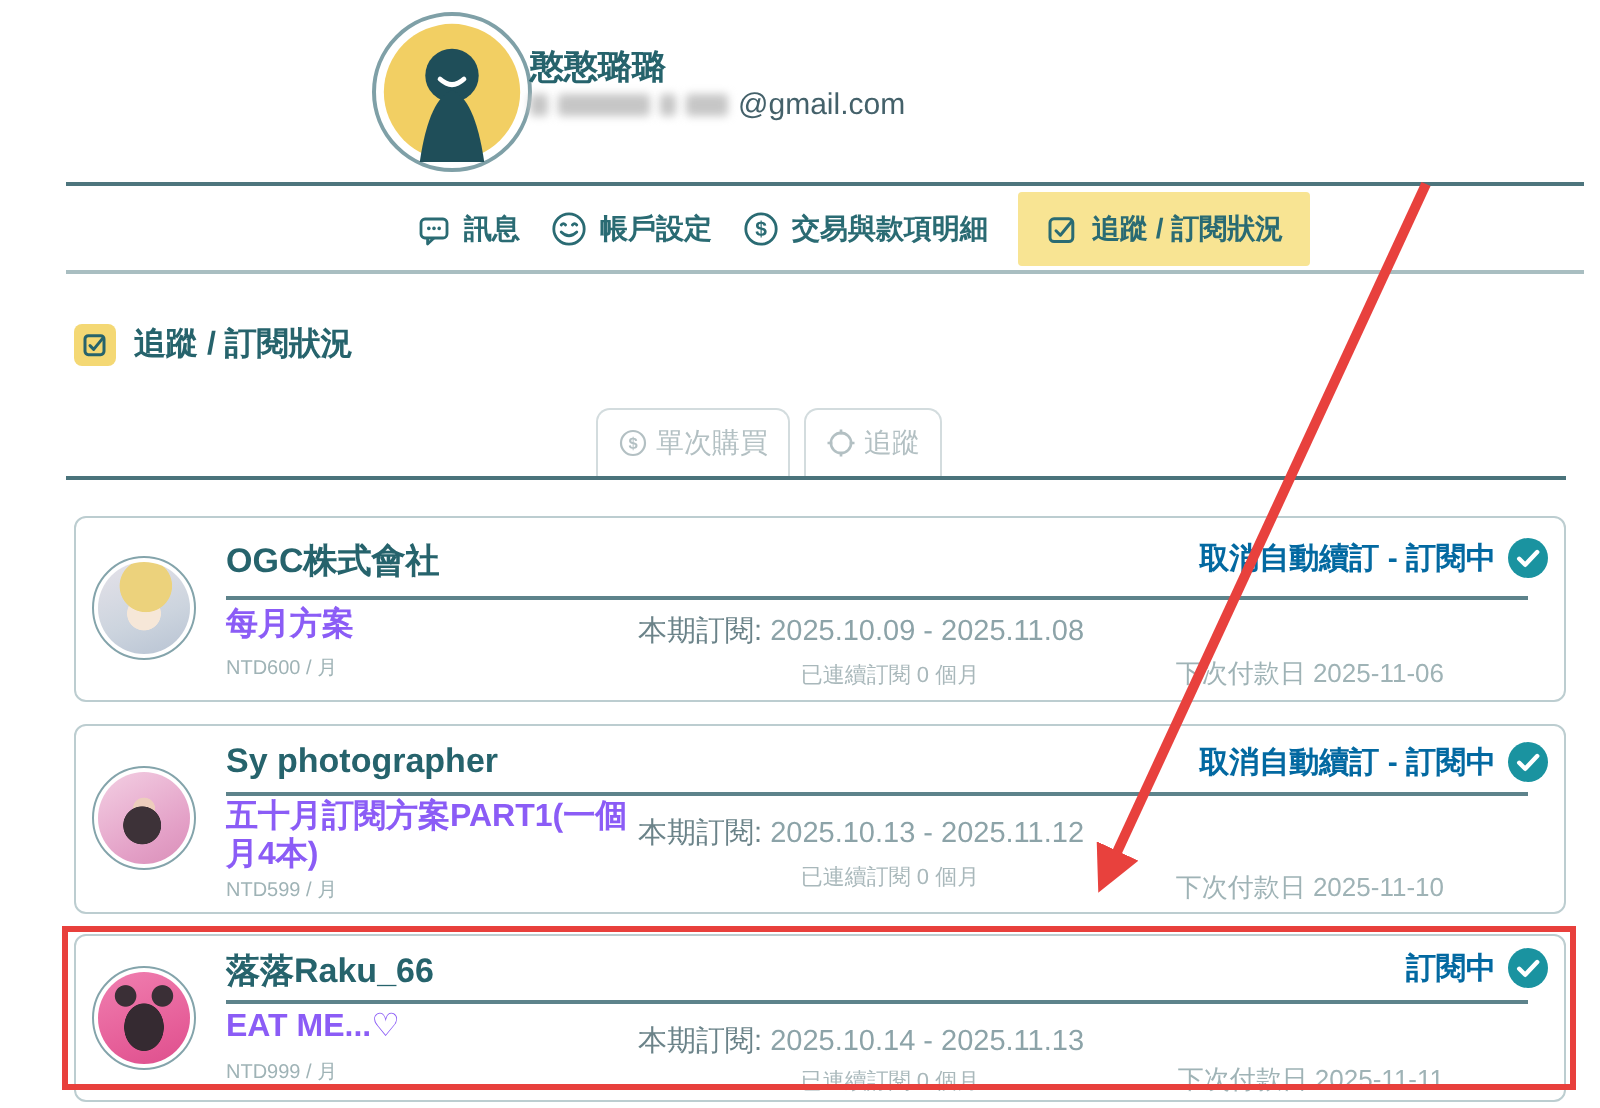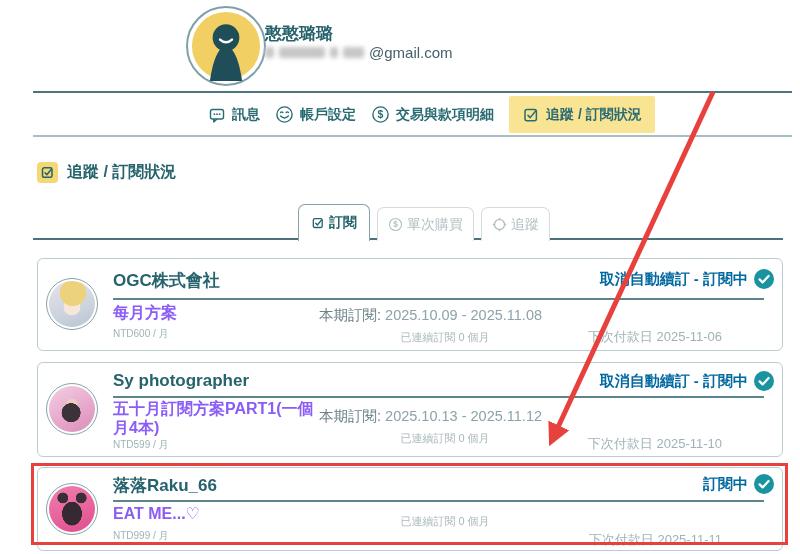--- a/index.html
+++ b/index.html
@@ -158,27 +158,20 @@
       <svg width="15" height="15" viewBox="0 0 18 18" fill="none" stroke="#26636c" stroke-width="1.8">
         <rect x="3" y="3.4" width="11.4" height="11.4" rx="2"></rect>
         <path d="M6 9.4 l2.2 2.2 L13.6 5" stroke-linecap="round" stroke-linejoin="round"></path>
       </svg>
     </span>
     <span class="sec-label">追蹤 / 訂閱狀況</span>
   </div>
 
   <div class="rule rule-tabs"></div>
   <div class="tabs">
-    <div class="tab active">
-      <svg width="14" height="14" viewBox="0 0 18 18" fill="none" stroke="#26636c" stroke-width="1.7">
-        <rect x="3" y="3.4" width="11.4" height="11.4" rx="2"></rect>
-        <path d="M6 9.4 l2.2 2.2 L13.6 5" stroke-linecap="round" stroke-linejoin="round"></path>
-      </svg>
-      <span>訂閱</span>
-    </div>
     <div class="tab">
       <svg width="15" height="15" viewBox="0 0 19 19" fill="none" stroke="#b3c0c3" stroke-width="1.4">
         <circle cx="9.5" cy="9.5" r="7.6"></circle>
         <text x="9.5" y="13.2" text-anchor="middle" font-size="10.5" font-weight="bold" fill="#b3c0c3" stroke="none">$</text>
       </svg>
       <span>單次購買</span>
     </div>
     <div class="tab">
       <svg width="15" height="15" viewBox="0 0 16 16" fill="none" stroke="#b3c0c3" stroke-width="1.4">
         <circle cx="8" cy="8" r="5.4"></circle>
@@ -228,20 +221,21 @@
     <div class="next-pay">下次付款日 2025-11-10</div>
   </div>
 
   <div class="card c3">
     <div class="card-avatar av3"></div>
     <div class="creator">落落Raku_66</div>
     <div class="card-divider"></div>
     <div class="plan">EAT ME...♡</div>
     <div class="price">NTD999 / 月</div>
     <div class="period-col">
+      <div class="period"><span class="plabel">本期訂閱: </span><span>2025.10.14 - 2025.11.13</span></div>
       <div class="streak">已連續訂閱 0 個月</div>
     </div>
     <div class="status">
       <span>訂閱中</span>
       <svg width="20" height="20" viewBox="0 0 20 20">
         <circle cx="10" cy="10" r="10" fill="#1a93a0"></circle>
         <path d="M5.6 10.4 l3 3 L14.6 7" stroke="#fff" stroke-width="2.2" fill="none" stroke-linecap="round" stroke-linejoin="round"></path>
       </svg>
     </div>
     <div class="next-pay">下次付款日 2025-11-11</div>

